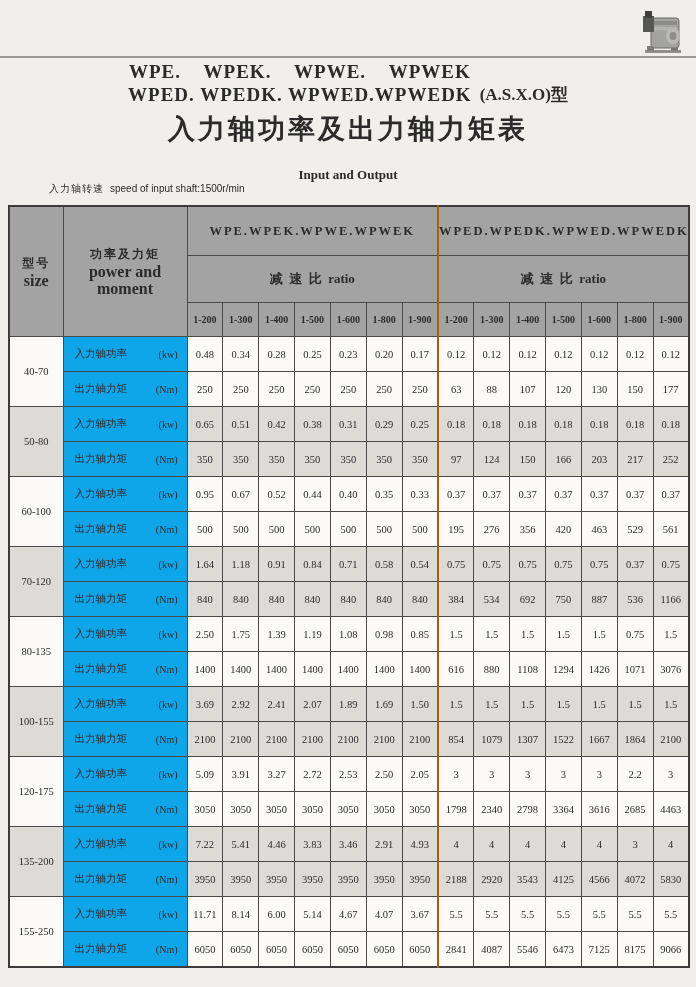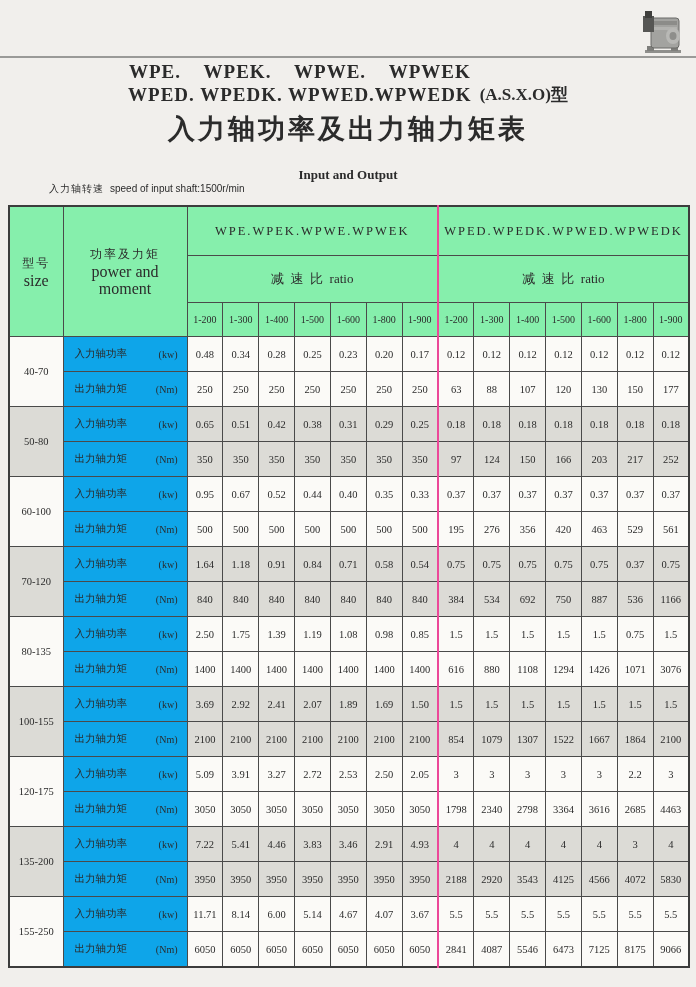--- a/index.html
+++ b/index.html
@@ -22,35 +22,35 @@
   .title-en{font-size:13px;font-weight:bold;margin-top:20px;}
   .note{position:absolute;top:182px;left:14px;font-size:10px;
     font-family:"Liberation Sans", sans-serif;margin-left:35px;}
   .note .cn{letter-spacing:1px;margin-right:6px;}
   table{
     position:absolute;top:205px;left:8px;
     width:680px;border-collapse:collapse;table-layout:fixed;
     border:2px solid #3c3c3c;
   }
   th,td{border:1px solid #4a4a4a;padding:0;text-align:center;vertical-align:middle;}
-  thead th{background:#86efac;font-weight:normal;}
+  thead th{background:#a3a3a3;font-weight:bold;}
   .h-group{height:48px;font-size:12.5px;letter-spacing:2px;white-space:pre;}
   .h-ratio{height:46px;font-size:13px;white-space:pre;}
   .h-rv{height:33px;font-size:10px;}
   .h-size,.h-pm{font-size:12px;line-height:17px;}
   .h-size .cn,.h-pm .cn{letter-spacing:2px;display:block;}
   .h-size .en,.h-pm .en{display:block;font-size:16px;}
   tbody td{height:34px;font-size:10.5px;background:#fbfaf7;}
   tbody td.size-cell{font-size:10.5px;background:#fbfaf7;}
   tbody td.label-cell{background:#0ea5e9;text-align:left;}
   .label-cell .inner{display:flex;justify-content:space-between;align-items:center;
     padding:0 9px 0 11px;font-family:"Liberation Sans", sans-serif;font-size:10.5px;}
   .label-cell .unit{font-family:"Liberation Serif", serif;font-size:10px;}
   tr.shaded td.size-cell, tr.shaded td.data-cell{background:#dcdbd6;}
-  .g2{border-left:2px solid #ec4899;}
+  .g2{border-left:2px solid #a16207;}
 </style>
 </head>
 <body>
 
 <div class="photo">
   <svg width="48" height="50" viewBox="0 0 48 50">
     <rect x="6" y="44" width="36" height="3" fill="#8f8f8c"></rect>
     <rect x="8" y="40" width="7" height="5" fill="#7e7e7b"></rect>
     <rect x="32" y="40" width="7" height="5" fill="#7e7e7b"></rect>
     <rect x="12" y="12" width="28" height="30" rx="3" fill="#a3a3a0" stroke="#6b6b68"></rect>

